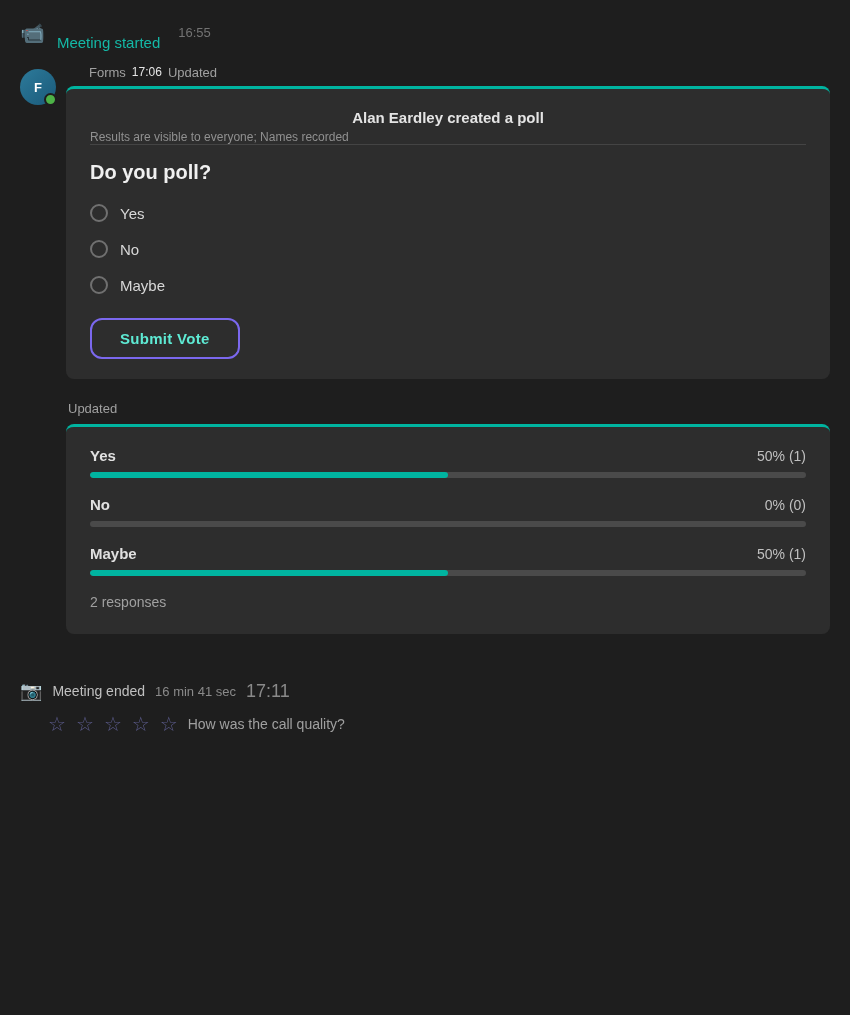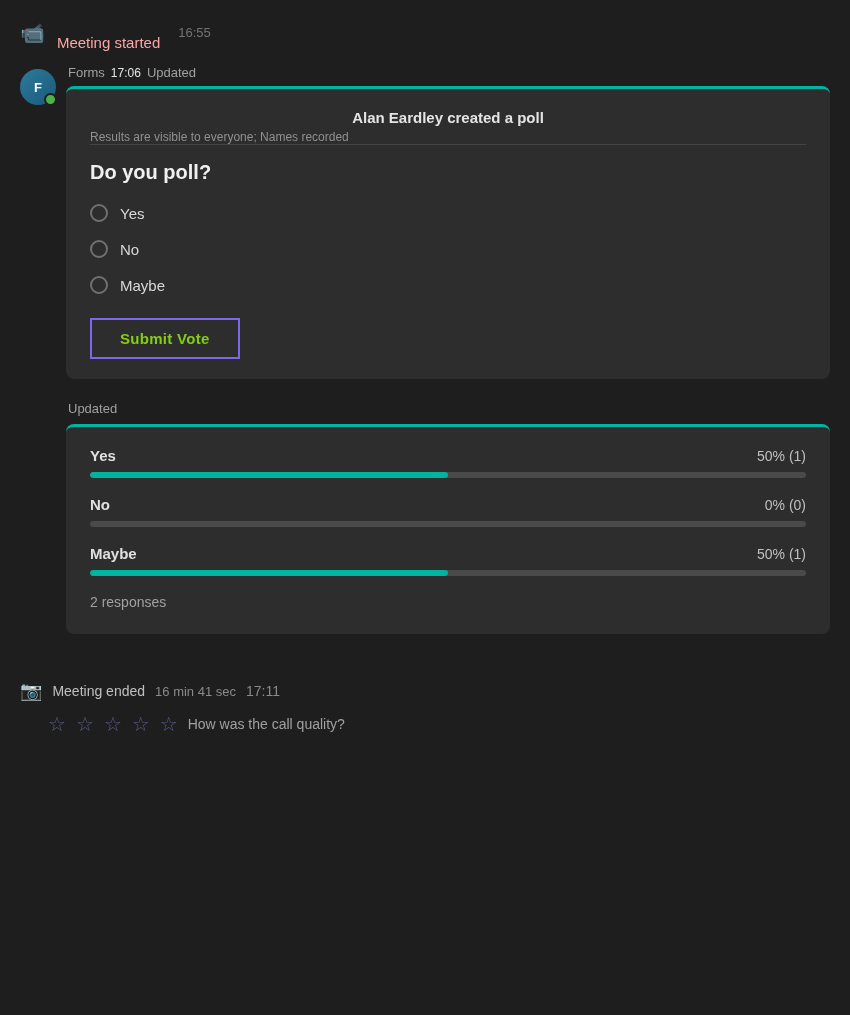--- a/index.html
+++ b/index.html
@@ -18,21 +18,21 @@
       align-items: center;
       padding: 14px 20px;
       gap: 12px;
     }
     .meeting-started-icon {
       font-size: 20px;
       color: #8a8a8a;
     }
     .meeting-started-text {
       font-size: 15px;
-      color: #fca5a5;
+      color: #14b8a6;
       font-weight: 500;
       margin-top: 20px;
     }
     .meeting-started-time {
       font-size: 13px;
       color: #737373;
       margin-left: 6px;
     }
 
     
@@ -78,24 +78,25 @@
     }
 
     
     .card-wrapper {
       flex: 1;
     }
 
     
     .card-header {
       display: flex;
-      align-items: flex-end;
+      align-items: flex-start;
       gap: 6px;
       margin-bottom: 6px;
       padding-left: 2px;
+      margin-left: 21px;
     }
     .card-header-app {
       font-size: 13px;
       color: #a0a0a0;
     }
     .card-header-time {
       font-size: 12px;
       color: #e5e5e5;
     }
     .card-header-updated {
@@ -150,23 +151,23 @@
       background: transparent;
       flex-shrink: 0;
     }
     .poll-option-label {
       font-size: 15px;
       color: #d8d8d8;
     }
     .submit-btn {
       background: transparent;
       border: 2px solid #7b68ee;
-      color: #84cc16;
+      color: #5eead4;
       padding: 10px 28px;
-      border-radius: 0;
+      border-radius: 12px;
       font-size: 15px;
       font-weight: 600;
       cursor: pointer;
       letter-spacing: 0.3px;
     }
 
     
     .results-section-header {
       font-size: 13px;
       color: #a0a0a0;
@@ -235,21 +236,21 @@
     }
     .meeting-ended-text {
       font-size: 14px;
       color: #c0c0c0;
     }
     .meeting-ended-duration {
       font-size: 13px;
       color: #8a8a8a;
     }
     .meeting-ended-time {
-      font-size: 14px;
+      font-size: 18px;
       color: #8a8a8a;
     }
     .call-quality-row {
       display: flex;
       align-items: center;
       gap: 10px;
       padding-left: 28px;
     }
     .star {
       font-size: 20px;

